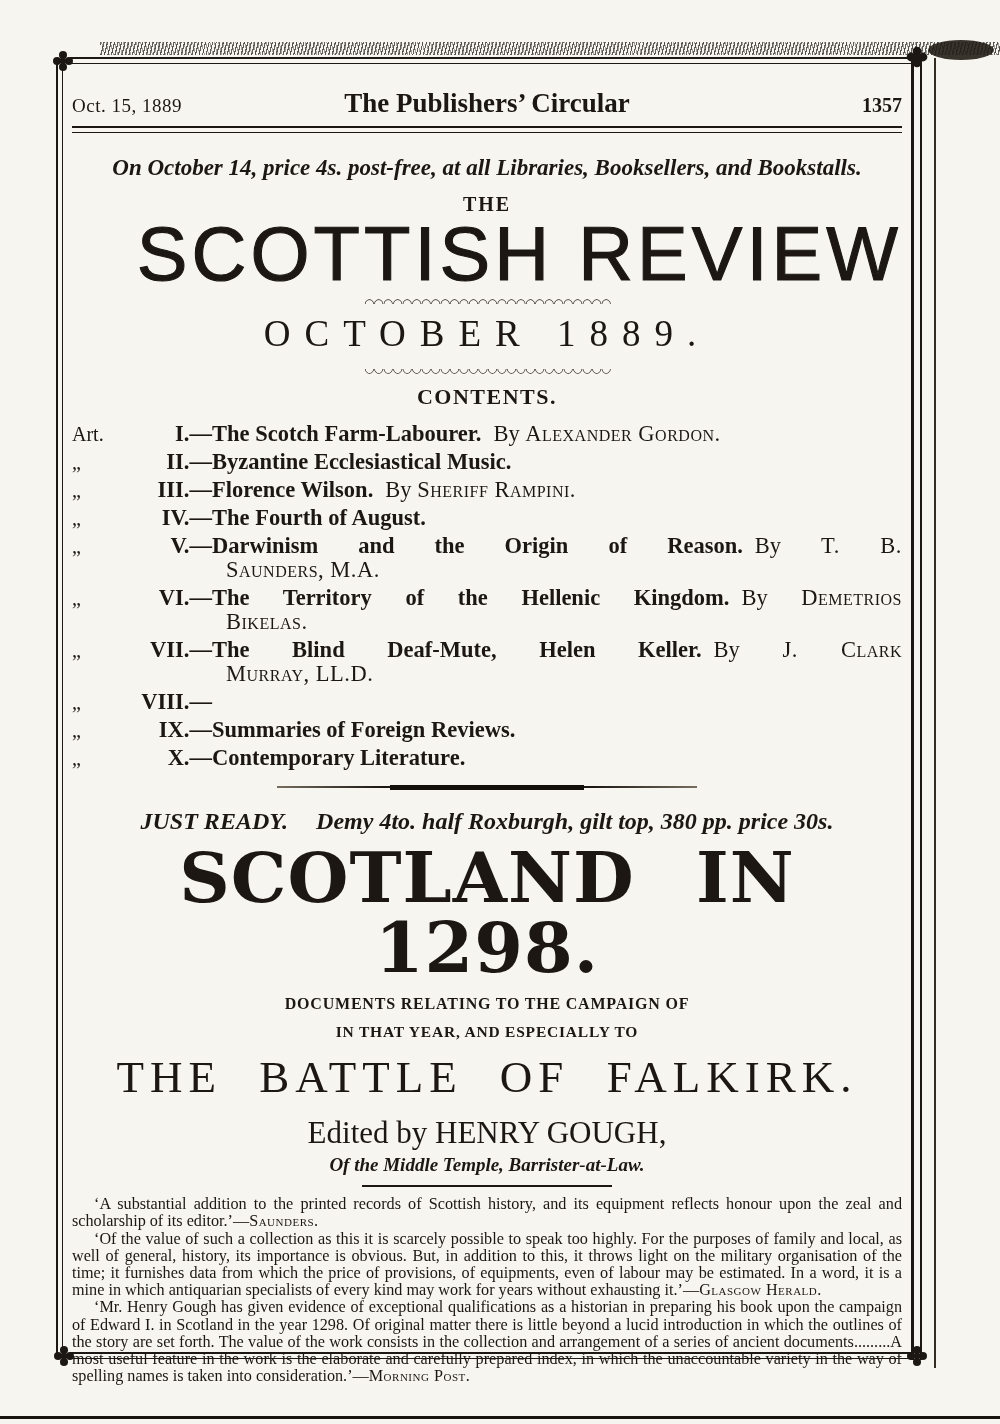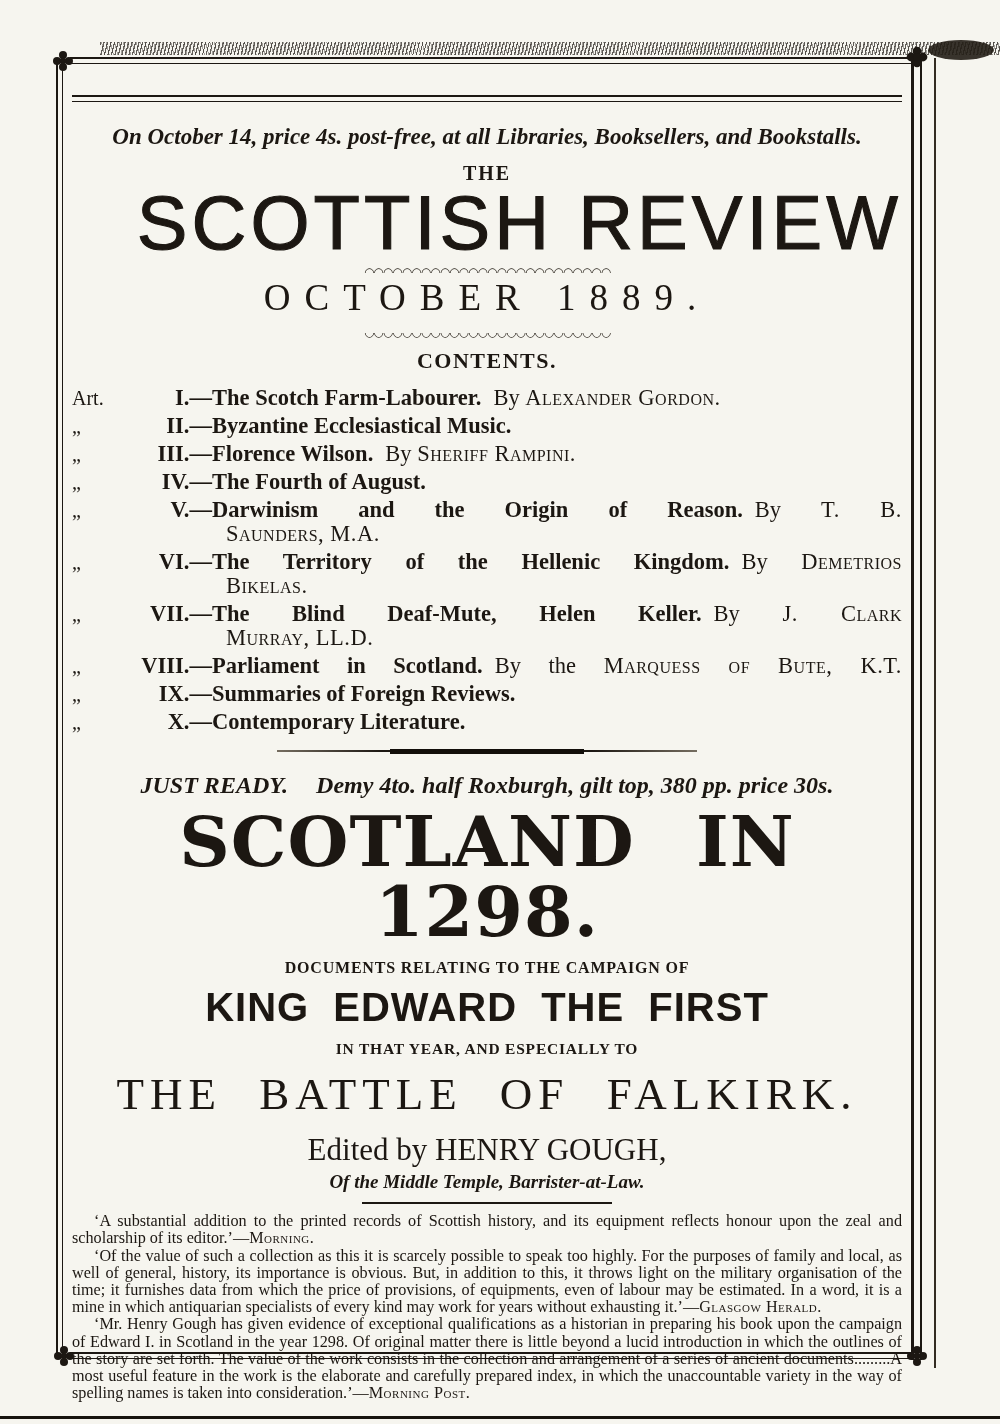--- a/index.html
+++ b/index.html
@@ -32,21 +32,21 @@
   .m-date{width:180px;font-size:19px;letter-spacing:.5px;}
   .m-title{flex:1;text-align:center;font-size:27px;font-weight:700;}
   .m-num{width:180px;text-align:right;font-size:20px;font-weight:700;}
   .hrule2{margin-top:7px;height:4px;border-top:2.5px solid #1c1712;border-bottom:1.5px solid #1c1712;}
   .sale{margin-top:22px;text-align:center;font-size:23px;font-weight:700;font-style:italic;}
   .the{margin-top:12px;text-align:center;font-size:20px;font-weight:700;letter-spacing:2px;}
   .sr{margin:2px 0 0;text-align:right;font-family:"Liberation Sans",sans-serif;font-weight:400;
       font-size:76px;line-height:.95;letter-spacing:4px;-webkit-text-stroke:1.1px currentColor;}
   .orn{margin-top:9px;text-align:center;font-family:"DejaVu Sans",sans-serif;font-size:12px;
        letter-spacing:-1px;color:#2a241c;line-height:8px;}
-  .issue{text-align:center;font-size:37px;letter-spacing:14px;}
+  .issue{margin-top:5px;text-align:center;font-size:37px;letter-spacing:14px;}
   .cth{margin-top:12px;text-align:center;font-size:22px;font-weight:700;letter-spacing:1.5px;}
   
   .toc{margin-top:12px;font-size:22.5px;}
   .toc-row{display:flex;line-height:24px;margin-bottom:4px;}
   .toc-label{width:46px;font-size:20px;flex:none;}
   .toc-num{width:94px;flex:none;text-align:right;font-weight:700;}
   .toc-text{flex:1;min-width:0;}
   .toc-title{font-weight:700;}
   .toc-by{margin-left:12px;}
   .sc{font-variant:small-caps;letter-spacing:.5px;}
@@ -125,20 +125,25 @@
           <circle cx="12" cy="18.5" r="4.4"></circle>
           <circle cx="5.5" cy="12" r="4.4"></circle>
           <circle cx="12" cy="12" r="3.6"></circle>
         </g>
       </svg>
     </span>
   <div class="bottom-line"></div>
 
   <div class="content">
 
+    <div class="masthead">
+      <span class="m-date">Oct. 15, 1889</span>
+      <span class="m-title">The Publishers’ Circular</span>
+      <span class="m-num">1357</span>
+    </div>
     <div class="hrule2"></div>
 
     <div class="sale">On October 14, price 4s. post-free, at all Libraries, Booksellers, and Bookstalls.</div>
     <div class="the">THE</div>
     <h1 class="sr">SCOTTISH REVIEW</h1>
     <div class="orn">◠◠◠◠◠◠◠◠◠◠◠◠◠◠◠◠◠◠◠◠◠◠◠◠◠◠</div>
     <div class="issue">OCTOBER 1889.</div>
     <div class="orn">◡◡◡◡◡◡◡◡◡◡◡◡◡◡◡◡◡◡◡◡◡◡◡◡◡◡</div>
 
     <div class="cth">CONTENTS.</div>
@@ -202,24 +207,20 @@
       <span class="toc-num">VII.—</span>
       <span class="toc-text justify">
         <span class="toc-first"><span class="toc-title">The Blind Deaf-Mute, Helen Keller.</span><span class="toc-by">By </span><span class="toc-author sc">J. Clark</span></span>
         <span class="toc-cont sc">Murray, LL.D.</span>
       </span>
     </div>
 
     <div class="toc-row">
       <span class="toc-label">„</span>
       <span class="toc-num">VIII.—</span>
-      <span class="toc-text justify">
-        <span class="toc-first"><span class="toc-title">Parliament in Scotland.</span><span class="toc-by">By the </span><span class="toc-author sc">Marquess of Bute, K.T.</span></span>
-
-      </span>
     </div>
 
     <div class="toc-row">
       <span class="toc-label">„</span>
       <span class="toc-num">IX.—</span>
       <span class="toc-text">
         <span class="toc-first"><span class="toc-title">Summaries of Foreign Reviews.</span></span>
         
       </span>
     </div>
@@ -236,29 +237,28 @@
 
     <div class="divider">
         <span class="thick"></span>
       </div>
 
     <div class="ready">
       <span class="r1">JUST READY.</span><span class="r2">Demy 4to. half Roxburgh, gilt top, 380 pp. price 30s.</span>
     </div>
     <h2 class="bk">SCOTLAND IN 1298.</h2>
     <div class="sub1">DOCUMENTS RELATING TO THE CAMPAIGN OF</div>
-    <div class="sub2">KING EDWARD THE FIRST</div>
     <div class="sub3">IN THAT YEAR, AND ESPECIALLY TO</div>
     <div class="sub4">THE BATTLE OF FALKIRK.</div>
     <div class="ed">Edited by HENRY GOUGH,</div>
     <div class="eddesc">Of the Middle Temple, Barrister-at-Law.</div>
     <div class="shortrule"></div>
 
     <div class="notices">
-    <p class="notice"><span class="n-text">‘A substantial addition to the printed records of Scottish history, and its equipment reflects honour upon the zeal and scholarship of its editor.’—</span><span class="n-src sc">Morning.</span></p>
+    <p class="notice"><span class="n-text">‘A substantial addition to the printed records of Scottish history, and its equipment reflects honour upon the zeal and scholarship of its editor.’—</span><span class="n-src sc">Saunders.</span></p>
 
     <p class="notice"><span class="n-text">‘Of the value of such a collection as this it is scarcely possible to speak too highly.  For the purposes of family and local, as well of general, history, its importance is obvious.  But, in addition to this, it throws light on the military organisation of the time; it furnishes data from which the price of provisions, of equipments, even of labour may be estimated.  In a word, it is a mine in which antiquarian specialists of every kind may work for years without exhausting it.’—</span><span class="n-src sc">Glasgow Herald.</span></p>
 
     <p class="notice"><span class="n-text">‘Mr. Henry Gough has given evidence of exceptional qualifications as a historian in preparing his book upon the campaign of Edward I. in Scotland in the year 1298.  Of original matter there is little beyond a lucid introduction in which the outlines of the story are set forth.  The value of the work consists in the collection and arrangement of a series of ancient documents.........A most useful feature in the work is the elaborate and carefully prepared index, in which the unaccountable variety in the way of spelling names is taken into consideration.’—</span><span class="n-src sc">Morning Post.</span></p>
 
   </div>
 
   </div>
 
 </div>

